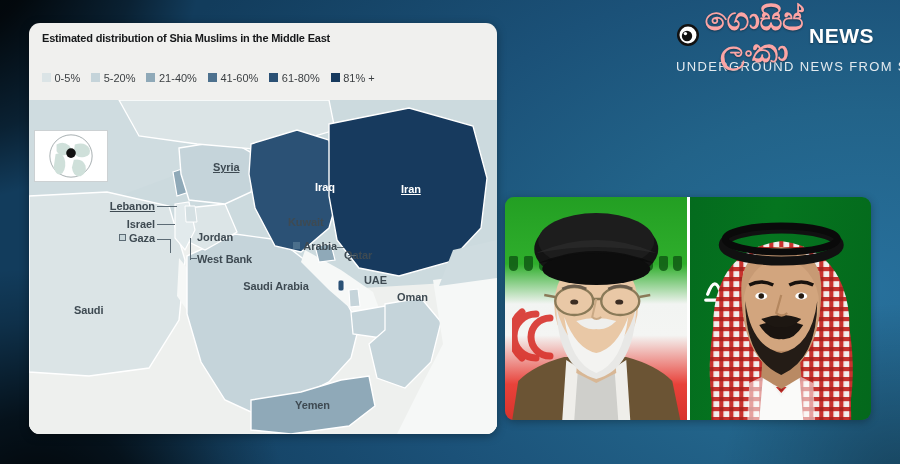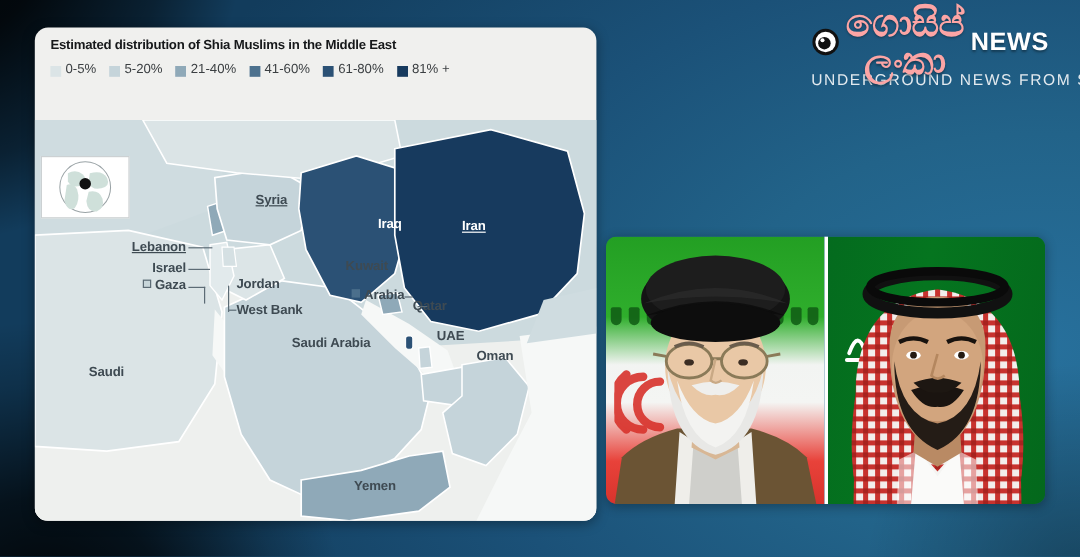--- a/index.html
+++ b/index.html
@@ -30,21 +30,21 @@
     position:absolute; left:29px; top:23px; width:468px; height:411px;
     background:#f0f0ee; border-radius:11px; overflow:hidden;
     box-shadow:0 2px 10px rgba(0,0,0,0.35);
   }
   #map-head { padding:9px 13px 0 13px; }
   #map-title {
     font-size:11px; font-weight:bold; color:#16181a;
     line-height:1.17; letter-spacing:-0.2px;
   }
   #legend { display:flex; align-items:center; gap:11px; margin-top:7px; padding-bottom:3px; }
-  .legend-item { display:flex; align-items:flex-end; gap:3.5px; }
+  .legend-item { display:flex; align-items:center; gap:3.5px;margin-top:20px; }
   .legend-sw { width:9px; height:9px; display:block; }
   .legend-lb { font-size:11px; color:#3b3f42; white-space:nowrap; }
 
   
   #map-body { position:absolute; left:0; top:77px; right:0; bottom:0; background:#efefed; }
   #map-svg { position:absolute; left:0; top:0; width:468px; height:334px; display:block; }
 
   
   #globe-inset {
     position:absolute; left:5px; top:30px; width:74px; height:52px;
@@ -229,21 +229,21 @@
       <span class="dotsq" style="background:#c8d6da;border:1px solid #5c6b75;"></span><span>Gaza</span>
     </div>
     <div class="lead" style="left:128px; top:139px; width:14px; height:1.4px;"></div>
     <div class="lead" style="left:141px; top:139px; width:1.4px; height:14px;"></div>
     <div class="clabel" style="left:168px; top:132px;">Jordan</div>
     <div class="clabel" style="left:168px; top:154px;">West Bank</div>
     <div class="lead" style="left:161px; top:138px; width:1.4px; height:22px;"></div>
     <div class="lead" style="left:161px; top:158px; width:7px; height:1.4px;"></div>
 
     <div class="clabel light" style="left:246px; top:82px;padding-left:40px;">Iraq</div>
-    <div class="clabel light" style="left:356px; top:84px;text-decoration:underline;">Iran</div>
+    <div class="clabel light" style="left:372px; top:84px;text-decoration:underline;">Iran</div>
 
     <div class="clabel" style="left:259px; top:117px;">Kuwait</div>
     <div class="clabel r" style="left:230px; top:141px; width:78px;">
       <span class="dotsq"></span><span>Arabia</span>
     </div>
     <div class="lead" style="left:308px; top:147px; width:7px; height:1.4px;"></div>
     <div class="clabel" style="left:315px; top:150px;">Qatar</div>
     <div class="lead" style="left:319px; top:155px; width:8px; height:1.4px;"></div>
 
     <div class="clabel" style="left:45px; top:205px;">Saudi</div>

